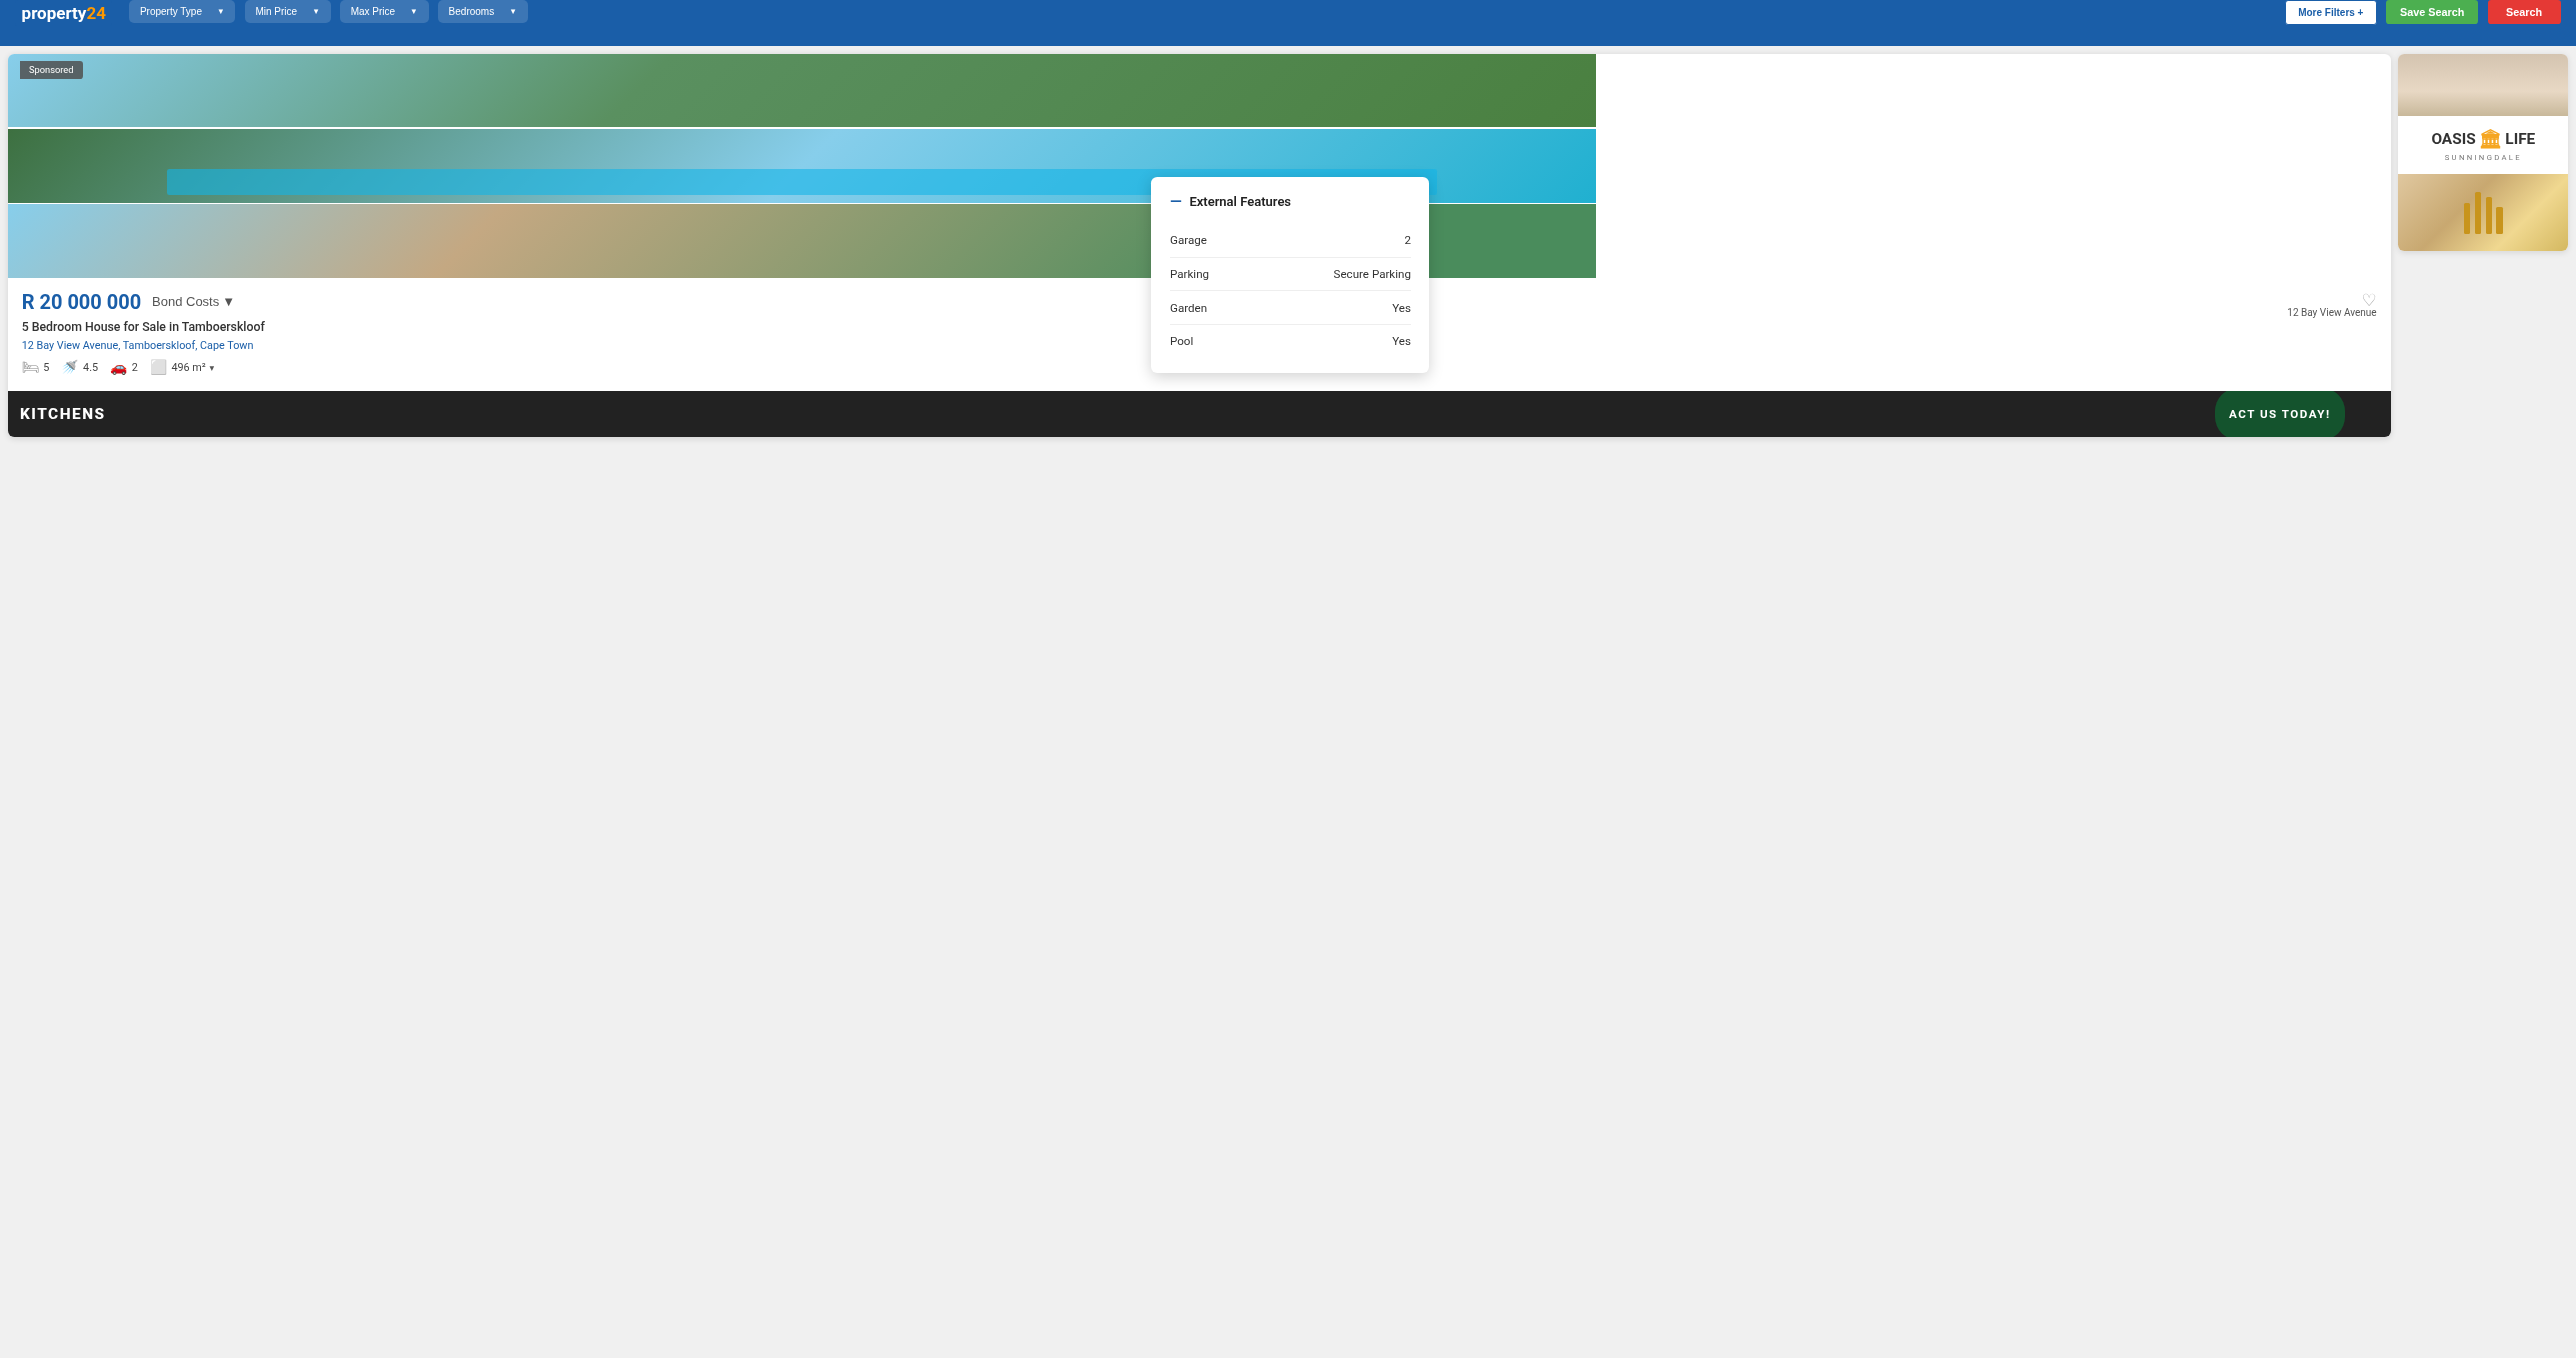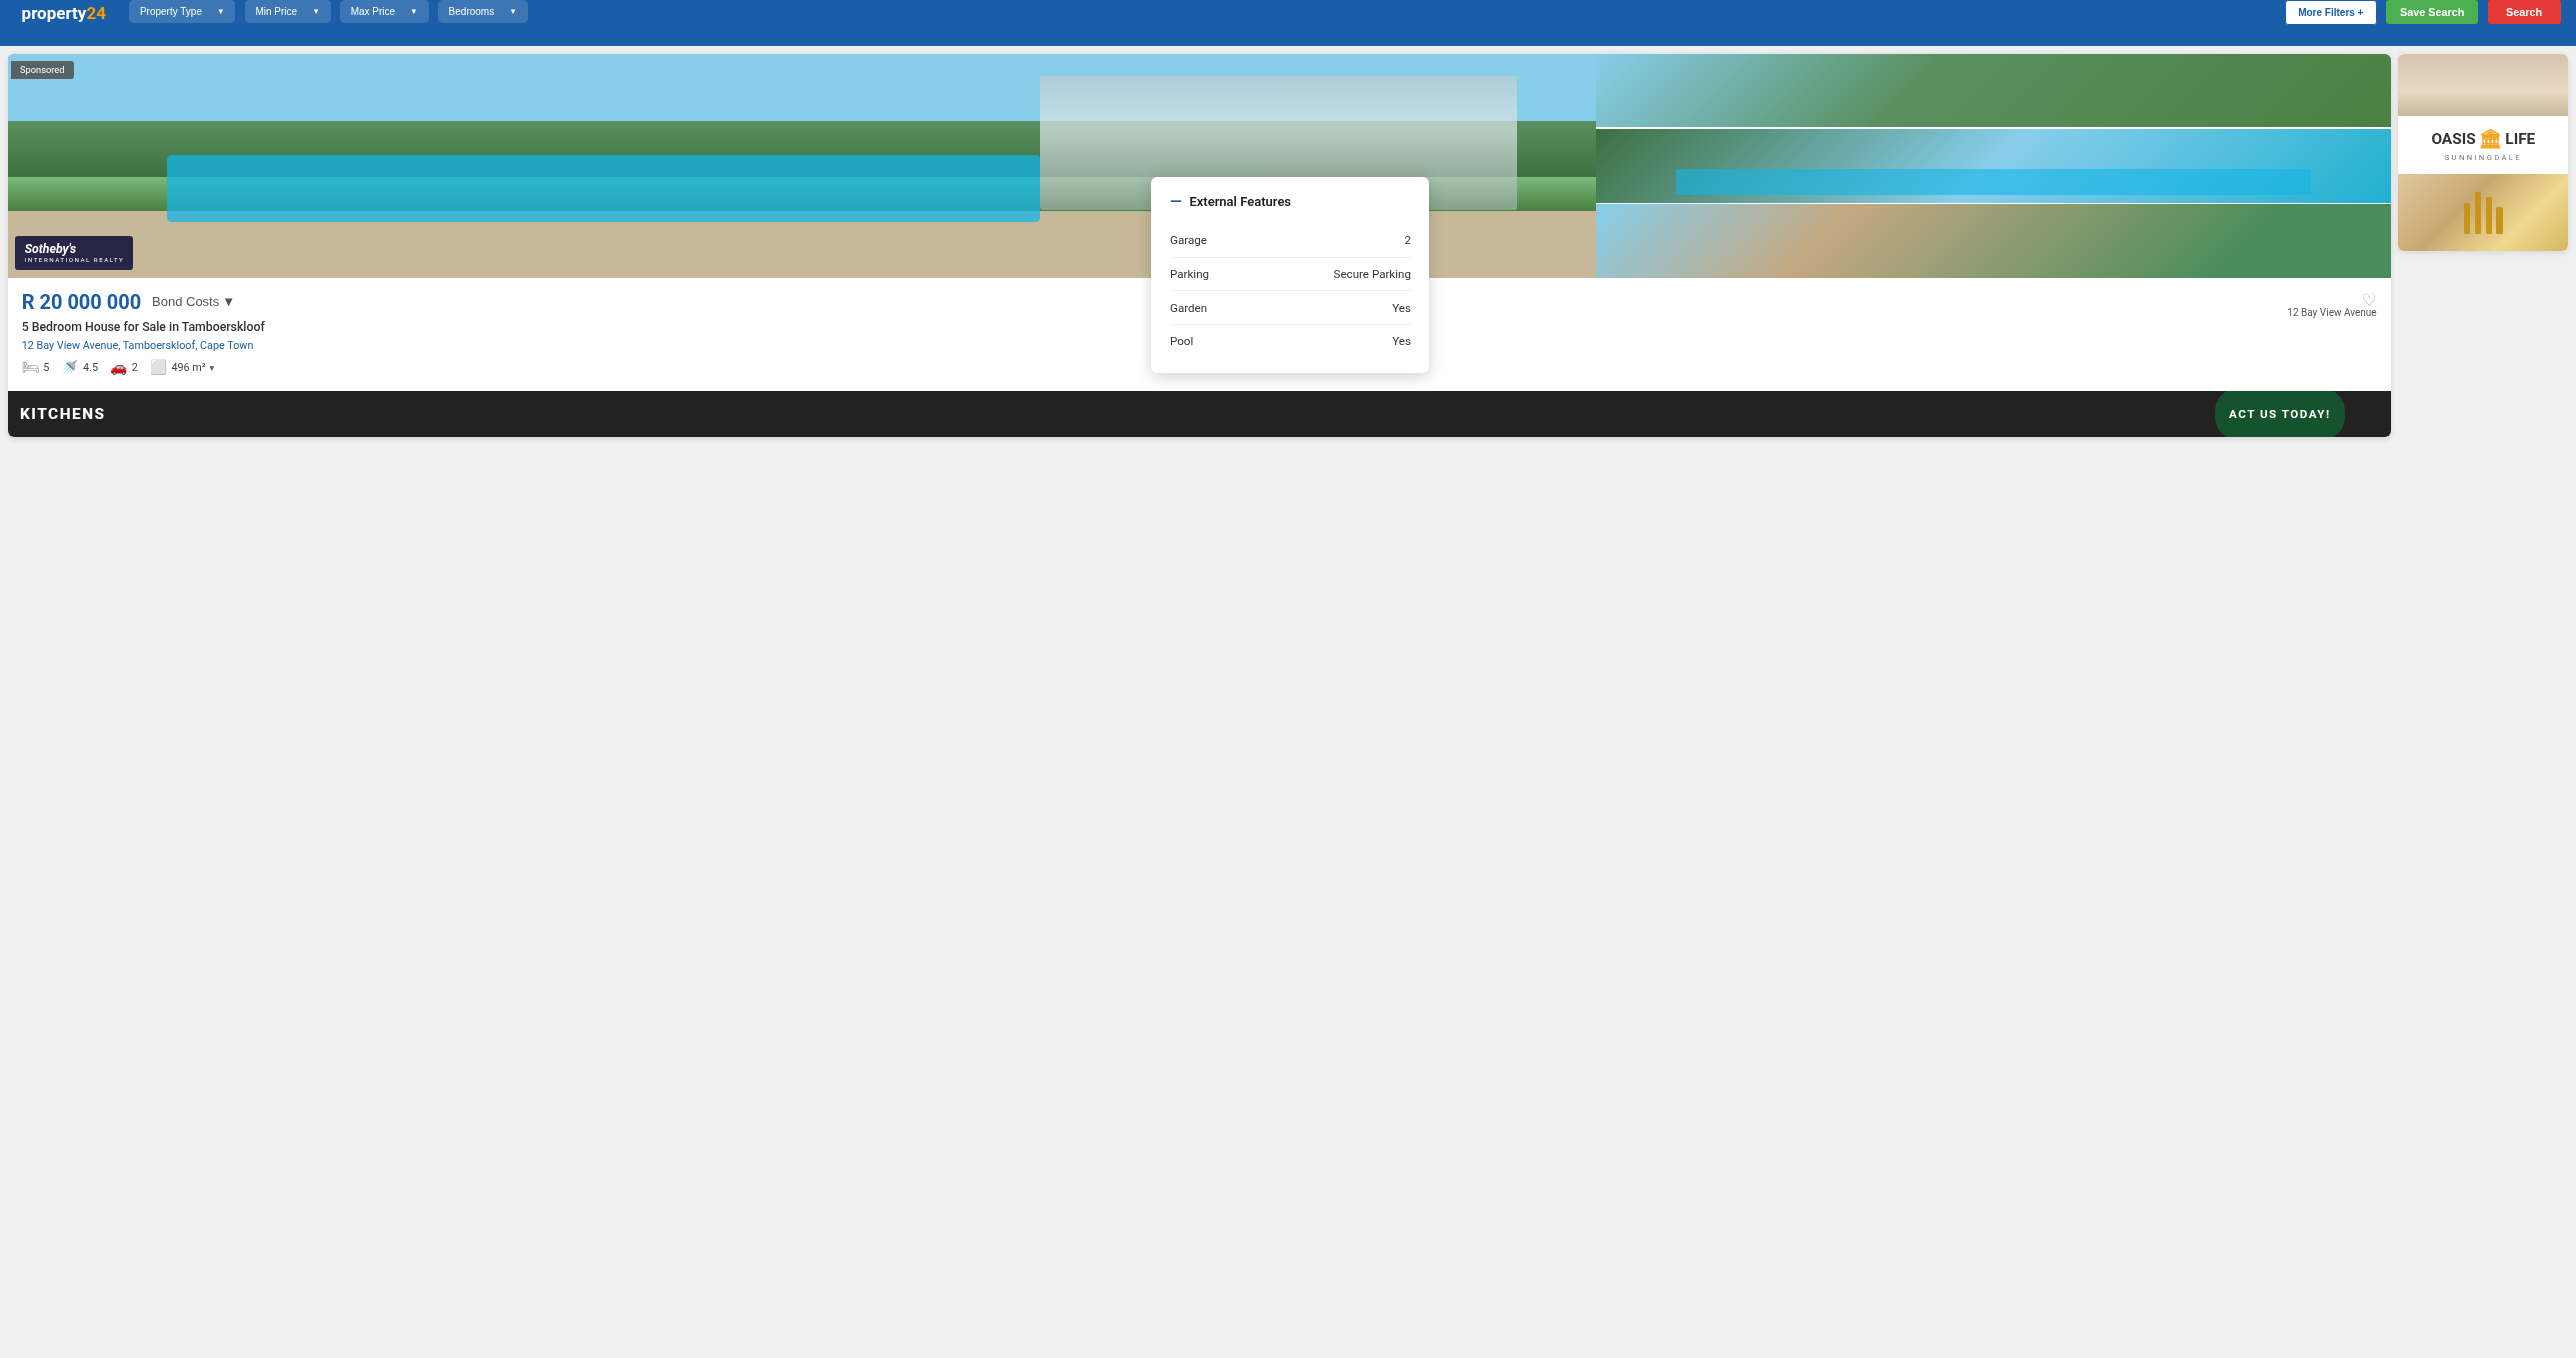--- a/index.html
+++ b/index.html
@@ -97,21 +97,21 @@
     .property-card {
       background: white;
       border-radius: 6.2px;
       overflow: hidden;
       box-shadow: 0 1.5px 6.2px rgba(0,0,0,0.12);
       position: relative;
     }
     .sponsored-badge {
       position: absolute;
       top: 7.7px;
-      left: 3px;
+      left: 12px;
       background: rgba(80,80,80,0.85);
       color: white;
       font-size: 9.3px;
       padding: 3.1px 9.3px;
       border-radius: 0 3.1px 3.1px 0;
       z-index: 10;
     }
     .card-images {
       display: grid;
       grid-template-columns: 2fr 1fr;
@@ -407,32 +407,20 @@
 <div class="main">
   <div class="left-col">
 
     <div class="property-card" style="position:relative;">
 
       <div class="sponsored-badge">
         <span>Sponsored</span>
       </div>
 
       <div class="card-images">
-        <div class="main-image">
-          <div class="main-image-inner">
-
-            <div style="position:absolute;top:0;left:0;right:0;bottom:0;background:linear-gradient(180deg,#87ceeb 0%,#87ceeb 30%,#5a9060 30%,#3d7040 55%,#7ab87a 55%,#4a8040 70%,#c8b89a 70%,#c8b89a 100%);"></div>
-            <div style="position:absolute;bottom:25%;left:10%;width:55%;height:30%;background:rgba(20,180,230,0.75);border-radius:4.6px;"></div>
-            <div style="position:absolute;top:10%;right:5%;width:30%;height:60%;background:linear-gradient(180deg,#c0ccd0 0%,#e0e8ea 40%,#a0b0a8 100%);border-radius:3.1px;opacity:0.7;"></div>
-          </div>
-          <div class="sothebys-logo">
-            <div class="brand">Sotheby's</div>
-            <div class="sub">INTERNATIONAL REALTY</div>
-          </div>
-        </div>
         <div class="side-images">
           <div class="side-image" style="background:linear-gradient(135deg,#87ceeb 0%,#5a9060 40%,#4a8040 100%);"></div>
           <div class="side-image" style="background:linear-gradient(135deg,#3d7040 0%,#87ceeb 50%,#20b0d0 100%);position:relative;">
             <div style="position:absolute;bottom:10%;left:10%;width:80%;height:35%;background:rgba(20,180,230,0.6);border-radius:2.3px;"></div>
           </div>
           <div class="side-image" style="background:linear-gradient(135deg,#87ceeb 0%,#c4a882 30%,#4a8c5c 80%);"></div>
         </div>
       </div>
 
       <div class="card-info">

